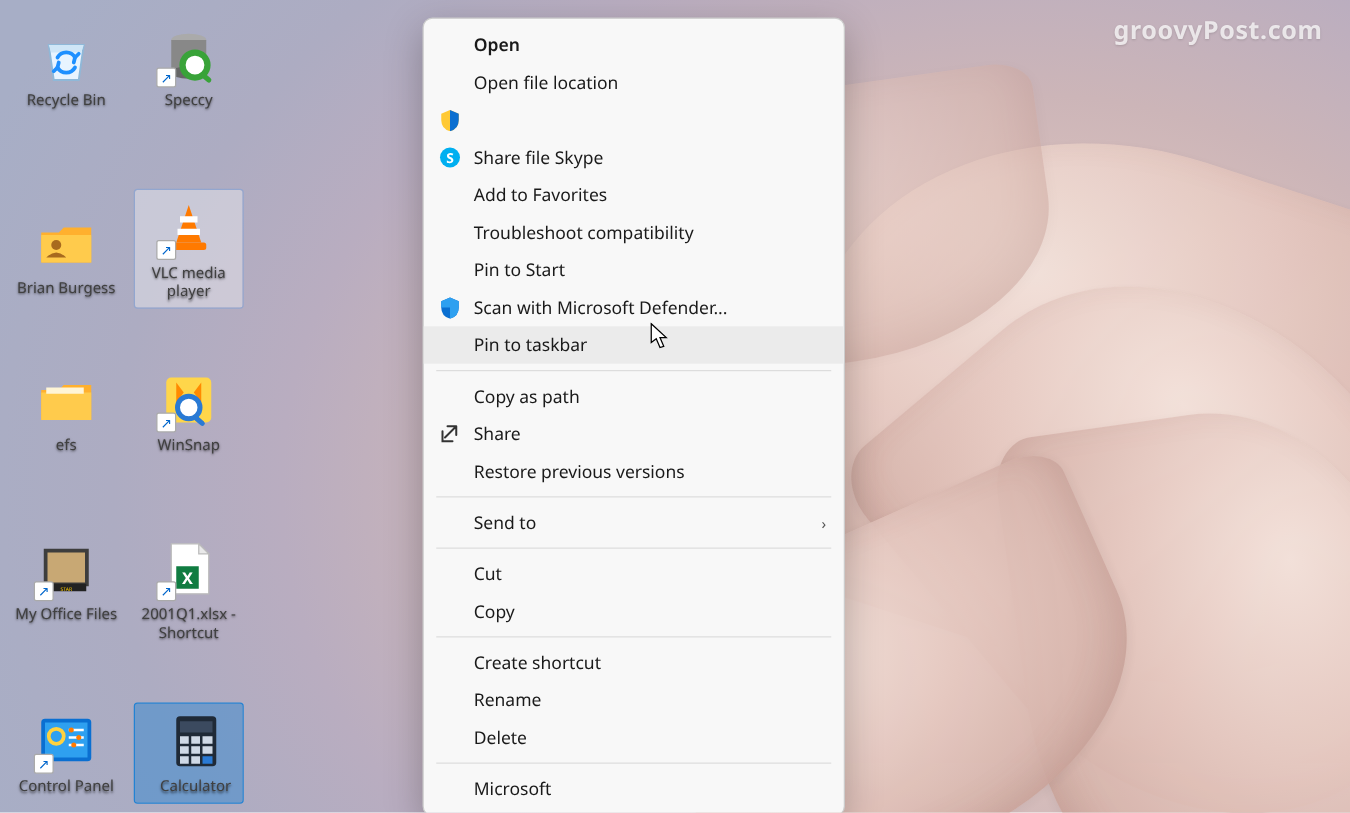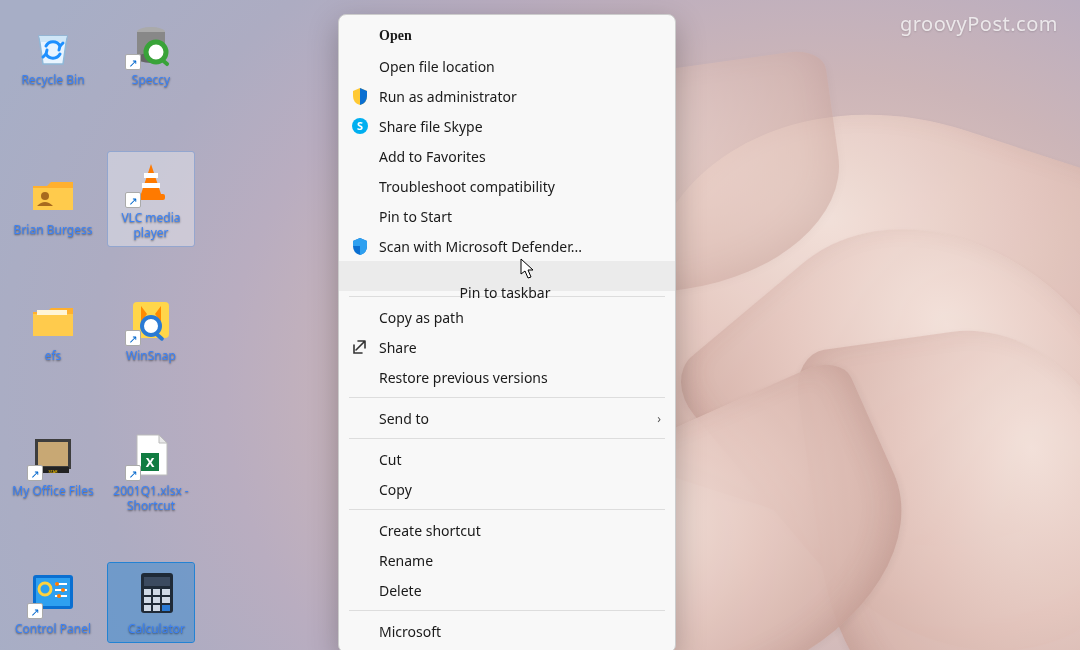--- a/index.html
+++ b/index.html
@@ -17,21 +17,21 @@
     border-radius: 50% 10% 50% 10%;
     background: radial-gradient(ellipse at 30% 30%, #f4e3dc 0%, #e6c9c1 40%, #d3afa6 80%);
     box-shadow: inset -8px -8px 30px rgba(120,70,60,0.15), 2px 2px 10px rgba(0,0,0,0.05);
     opacity: 0.9;
   }
   .watermark {
     position: absolute;
     top: 10px; right: 22px;
     color: rgba(255,255,255,0.75);
     font-size: 20px;
-    font-weight: 400;
+    font-weight: 700;
     letter-spacing: 0.5px;
     text-shadow: 0 1px 2px rgba(0,0,0,0.15);
   }
 
   
   .desktop { position: absolute; inset: 0; }
   .dicon {
     position: absolute;
     width: 86px;
     text-align: center;
@@ -41,21 +41,21 @@
   }
   .dicon.selected { background: rgba(255,255,255,0.35); outline: 1px solid rgba(120,160,220,0.5); }
   .dicon.selected.primary { background: rgba(0,120,215,0.35); outline: 1px solid rgba(0,120,215,0.8); padding-left: 13px; }
   .dicon .glyph {
     width: 48px; height: 48px;
     margin: 2px auto 4px;
     display: flex; align-items: center; justify-content: center;
     position: relative;
   }
   .dicon .label {
-    color: #3b82f6;
+    color: #404040;
     font-size: 12px;
     line-height: 15px;
     text-shadow: 0 1px 2px rgba(0,0,0,0.6);
     word-wrap: break-word;
   }
   .shortcut-arrow {
     position: absolute;
     left: -2px; bottom: -2px;
     width: 16px; height: 16px;
     background: #fff;
@@ -80,30 +80,30 @@
   .menu-item {
     display: flex;
     align-items: center;
     height: 30px;
     padding: 0 14px 0 10px;
     font-size: 14px;
     color: #1a1a1a;
     cursor: default;
     position: relative;
   }
-  .menu-item.hovered { background: #ebebeb; flex-direction: column; }
+  .menu-item.hovered { background: #ebebeb; }
   .menu-item .mi-icon {
     width: 22px; height: 22px;
     margin-right: 8px;
     display: flex; align-items: center; justify-content: center;
     flex-shrink: 0;
   }
   .menu-item .mi-label { flex: 1; }
   .menu-item .mi-sub { color: #555; font-size: 12px; }
-  .menu-item.bold .mi-label { font-weight: 600; font-family: Liberation Serif, serif; }
+  .menu-item.bold .mi-label { font-weight: 600; }
   .sep {
     height: 1px;
     background: #ddd;
     margin: 5px 10px;
   }
   .cursor {
     position: absolute;
     left: 520px; top: 258px;
     width: 16px; height: 22px;
     z-index: 50;
@@ -218,21 +218,20 @@
     <div class="menu-item">
       <span class="mi-icon"></span>
       <span class="mi-label">Open file location</span>
     </div>
     <div class="menu-item">
       <span class="mi-icon">
         <svg width="18" height="18" viewBox="0 0 18 18">
           <use href="#shield-admin-icon-m"></use>
         </svg>
       </span>
-      <span class="mi-label">Run as administrator</span>
     </div>
     <div class="menu-item">
       <span class="mi-icon">
         <svg width="18" height="18" viewBox="0 0 18 18">
           <use href="#skype-icon-m"></use>
         </svg>
       </span>
       <span class="mi-label">Share file Skype</span>
     </div>
     <div class="menu-item">

